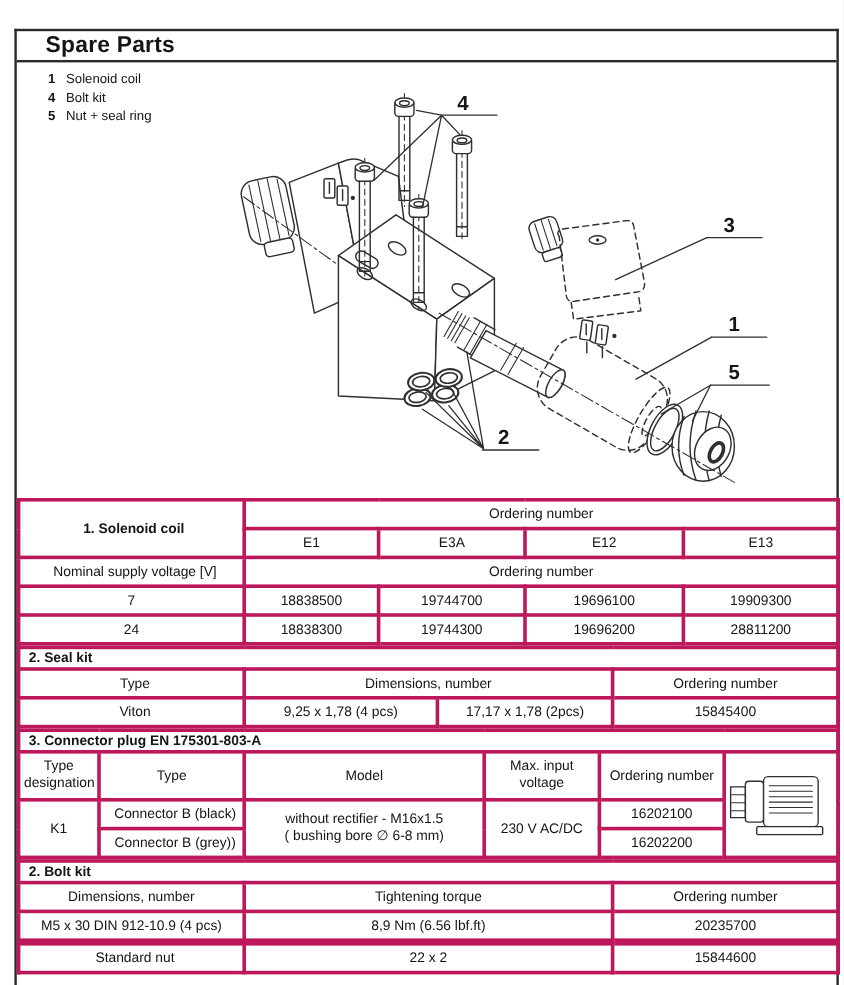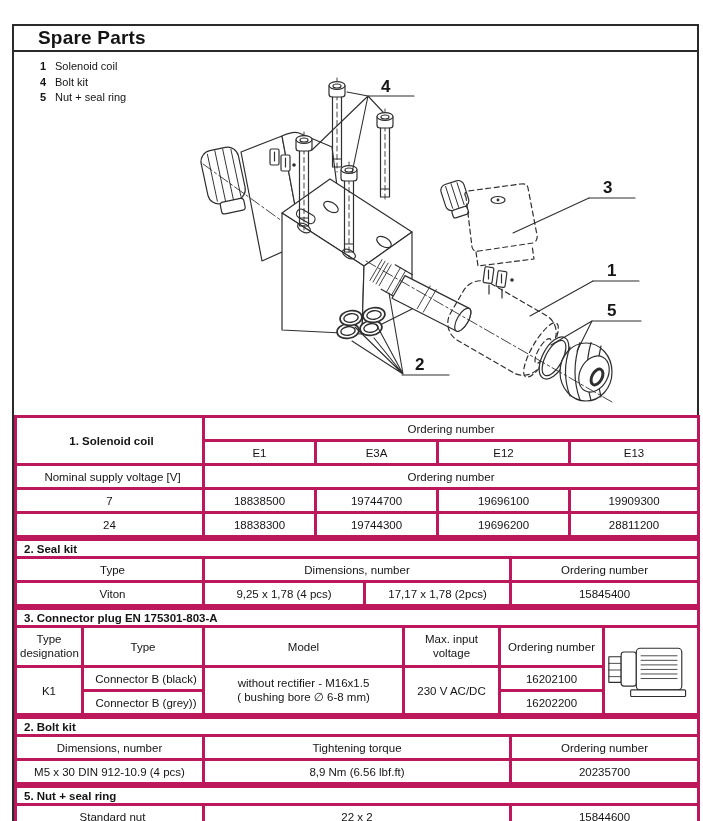--- a/index.html
+++ b/index.html
@@ -341,23 +341,20 @@
     </tbody>
       </table>
 
     <table class="t5">
       <colgroup>
           <col style="width:188px">
           <col style="width:307px">
           <col style="width:188px">
         </colgroup>
       <tbody>
-          <tr>
-            <td class="sec" colspan="3">5. Nut + seal ring</td>
-          </tr>
       <tr>
         <td class="lft">Standard nut</td>
         <td>22 x 2</td>
         <td>15844600</td>
       </tr>
     </tbody>
       </table>
 
   </div>
 </div>

